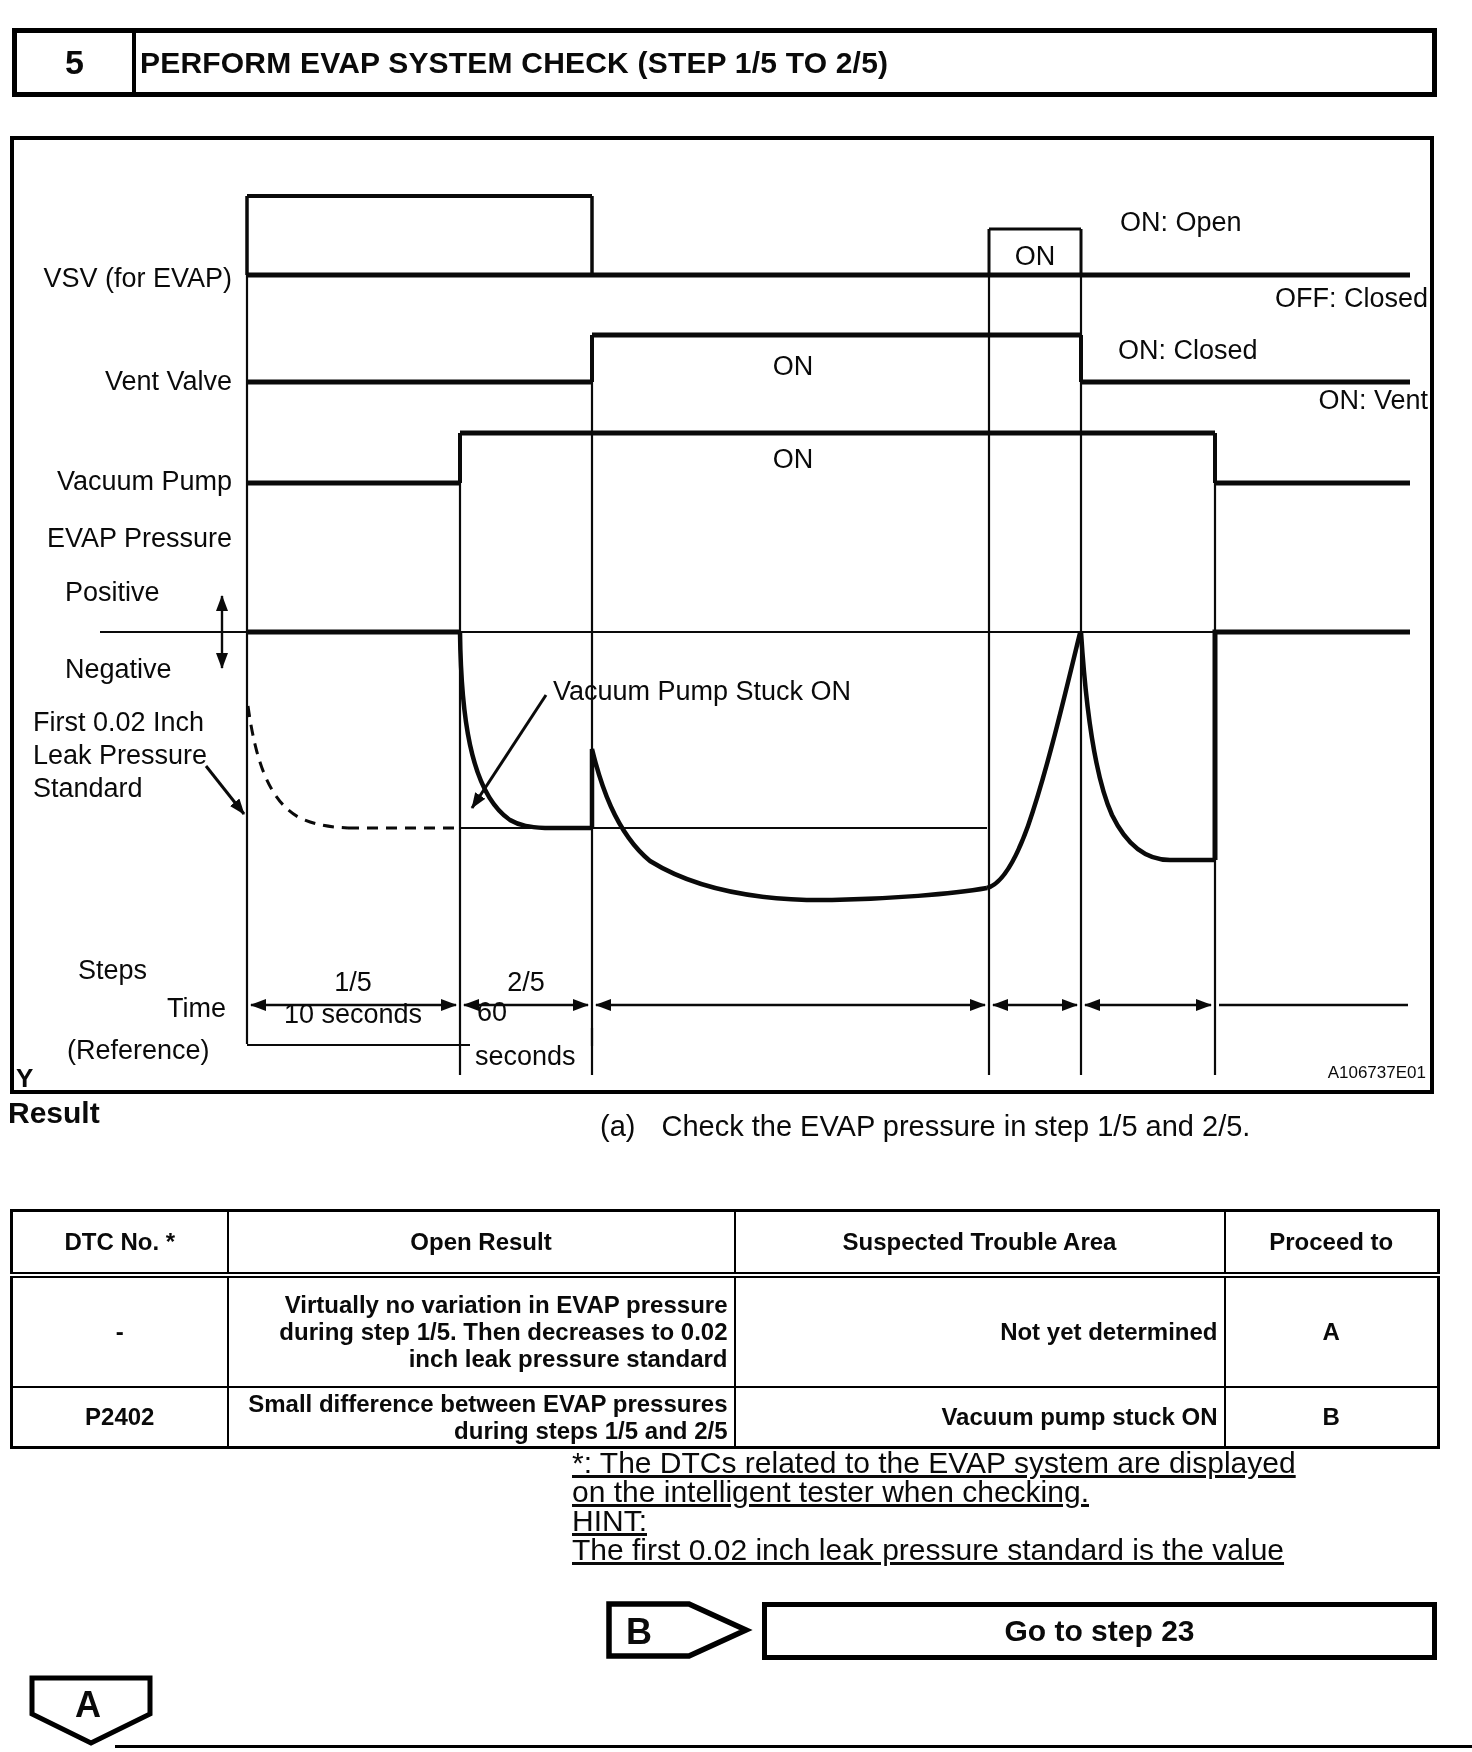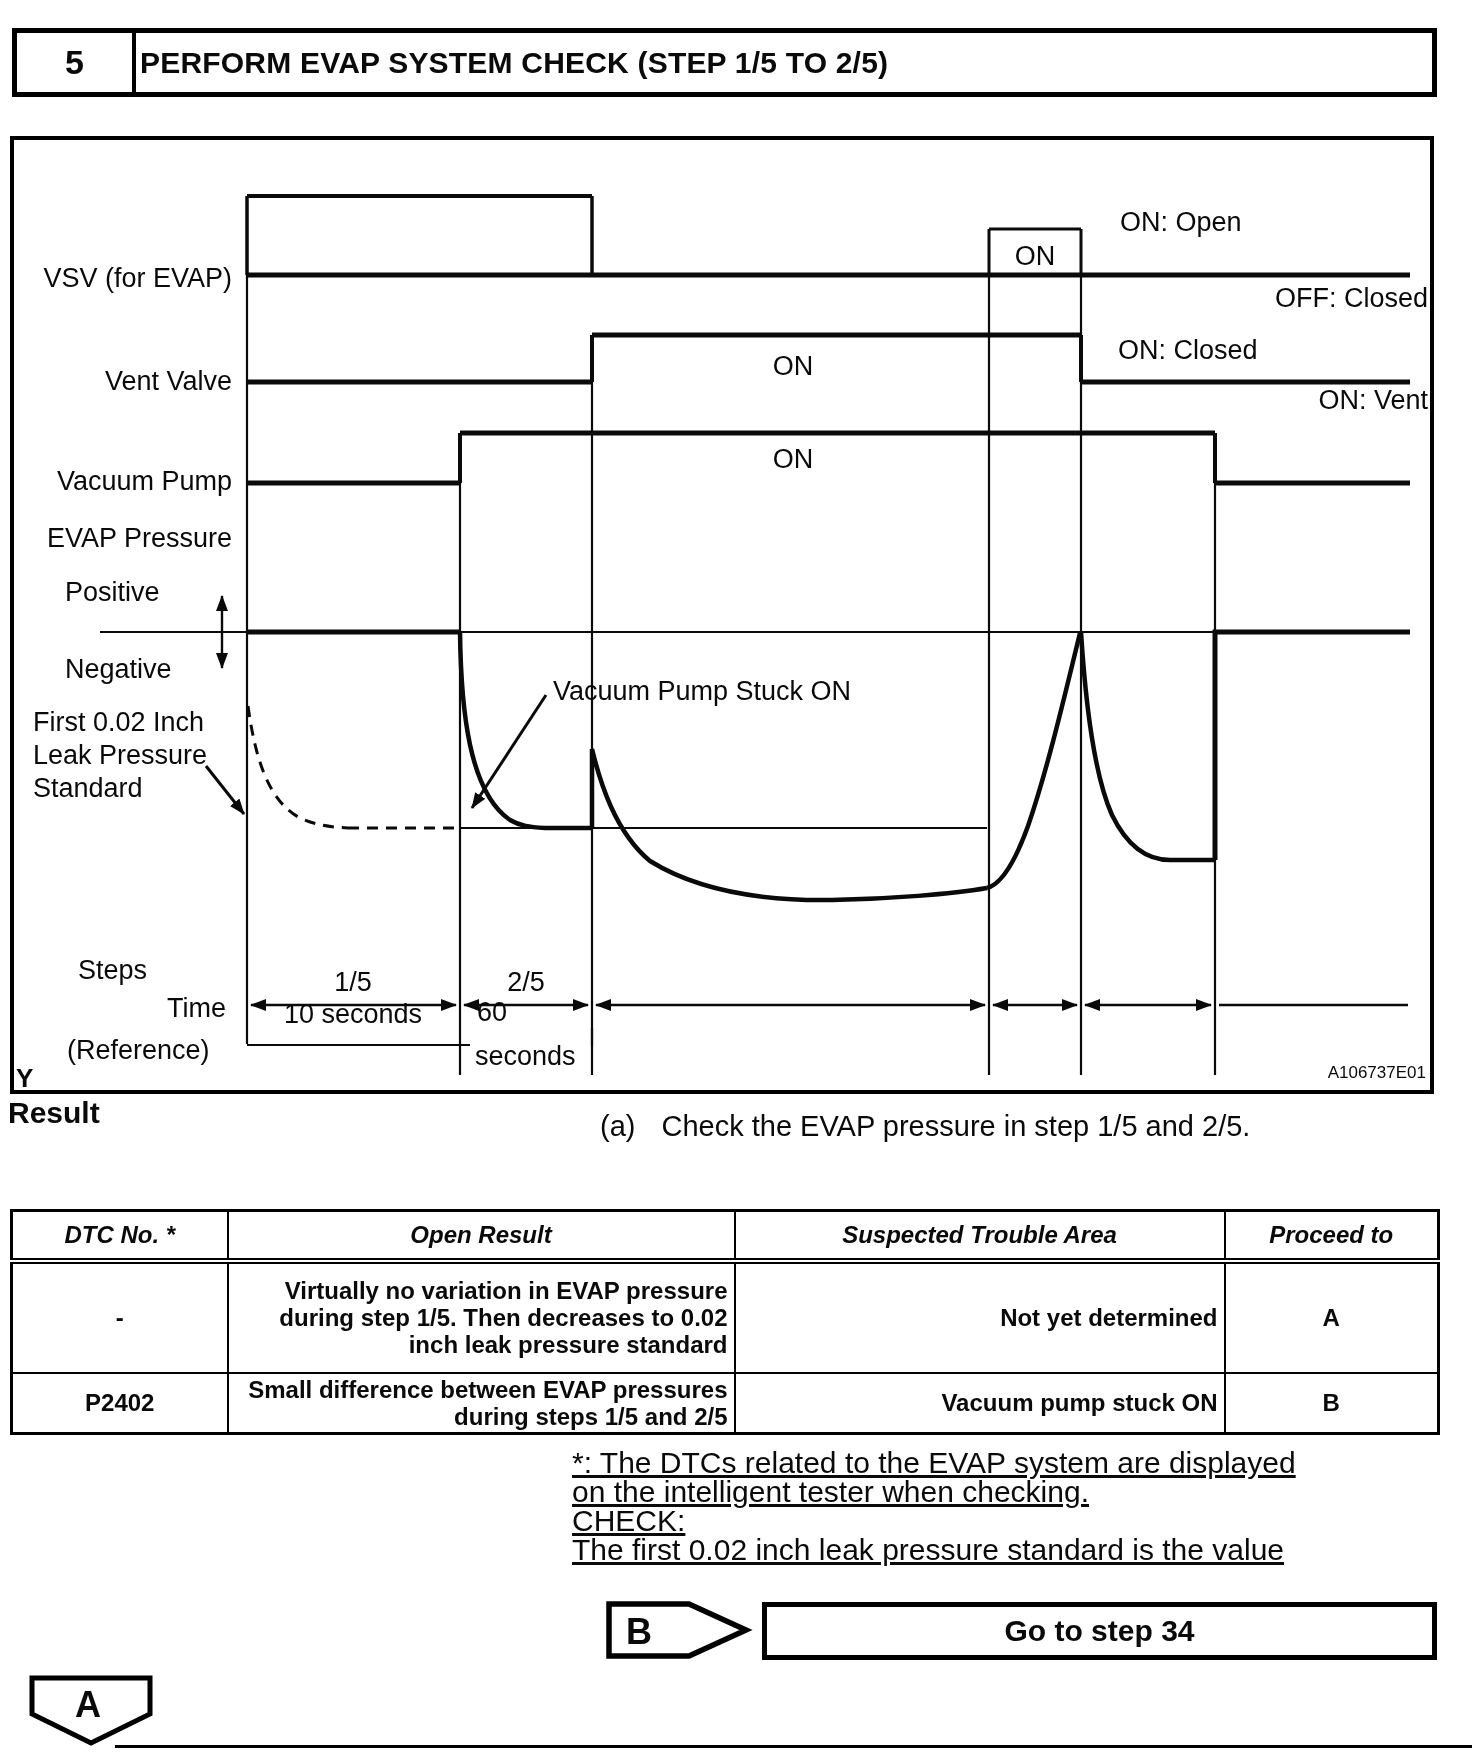--- a/index.html
+++ b/index.html
@@ -27,21 +27,21 @@
   
   table.res{
     position:absolute;left:10px;top:1209px;width:1427px;
     border-collapse:collapse;table-layout:fixed;background:#fff;
     border:3px solid #000;
   }
   table.res th, table.res td{
     border:2px solid #000;font-size:24px;line-height:27px;color:#0a0a0a;
     padding:2px 6px;box-sizing:border-box;font-weight:bold;
   }
-  table.res th{height:50px;text-align:center;border-bottom:6px double #000;font-style:italic;}
+  table.res th{height:64px;text-align:center;border-bottom:6px double #000;}
   td.c{text-align:center;vertical-align:middle;}
   td.l{text-align:right;vertical-align:middle;padding-left:13px;padding-right:10px;}
   tr.r1 td{height:112px;}
   tr.r2 td{height:58px;}
   
   .footnote{left:572px;top:1448px;font-size:30px;line-height:29px;white-space:nowrap;text-decoration:underline;}
   
   .gobox{
     left:762px;top:1602px;width:675px;height:58px;border:5px solid #000;box-sizing:border-box;
     display:flex;align-items:center;justify-content:center;font-size:30px;font-weight:bold;background:#fff;
@@ -214,30 +214,30 @@
         <td class="l">Small difference between EVAP pressures during steps 1/5 and 2/5</td>
         <td class="l">Vacuum pump stuck ON</td>
         <td class="c">B</td>
       </tr>
     </tbody>
   </table>
 
   <div class="abs footnote">
     <div>*: The DTCs related to the EVAP system are displayed</div>
     <div>on the intelligent tester when checking.</div>
-    <div>CHECK:</div>
+    <div>HINT:</div>
     <div>The first 0.02 inch leak pressure standard is the value</div>
   </div>
 
   <svg class="abs" style="left:0;top:1590px;" width="780" height="80" viewBox="0 1590 780 80">
     <polygon points="609,1604 689,1604 746,1630 689,1656 609,1656" fill="#fff" stroke="#000" stroke-width="5.5"></polygon>
     <text x="639" y="1644" font-size="36" font-weight="bold" text-anchor="middle">B</text>
   </svg>
   <div class="abs gobox">
-    <span>Go to step 34</span>
+    <span>Go to step 23</span>
   </div>
 
   <svg class="abs" style="left:0;top:1670px;" width="200" height="82" viewBox="0 1670 200 82">
     <polygon points="32,1678 150,1678 150,1714 91,1743 32,1714" fill="#fff" stroke="#000" stroke-width="5"></polygon>
     <text x="88" y="1717" font-size="36" font-weight="bold" text-anchor="middle">A</text>
   </svg>
 
   <div class="abs bottom-rule"></div>
 
 </div>

